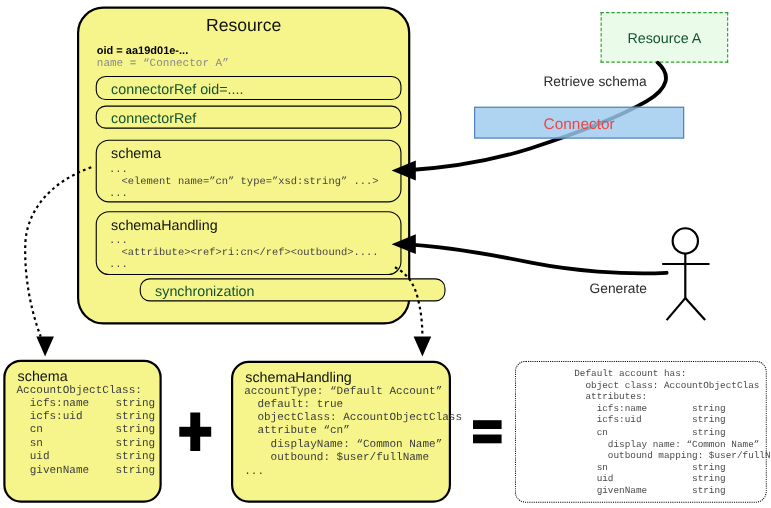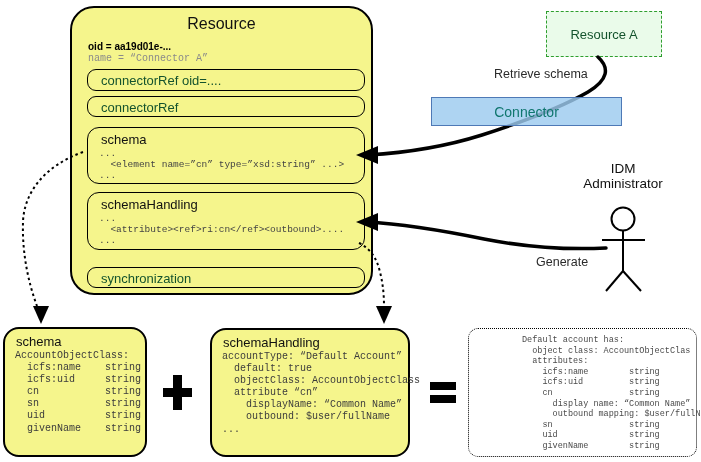--- a/index.html
+++ b/index.html
@@ -25,21 +25,21 @@
   .section-code { font-family:"Liberation Mono",monospace; font-size:9.5px;
     line-height:11px; color:#444; white-space:pre; padding-left:11px; margin-top:1px; }
 
   
   .resource-a-box { left:546px; top:11px; width:116px; height:46px;
     background:#eafbea; border:1.5px dashed #2e9e2e; display:flex;
     align-items:center; justify-content:center; font-size:13px; color:#14532d; z-index:2; }
   .connector-box { left:431px; top:97px; width:191px; height:29px;
     background:rgba(156,203,239,0.82); border:1.5px solid #4e79b6;
     display:flex; align-items:center; justify-content:center;
-    font-size:14px; color:#0f766e; z-index:6; }
+    font-size:14px; color:#ef4444; z-index:6; }
 
   .flow-label { font-size:12.5px; color:#2b2b2b; z-index:7; white-space:pre; }
   .lbl-retrieve  { left:494px; top:67px; }
   .lbl-generate  { left:399px; top:159px; }
   .lbl-configure { left:536px; top:255px; }
   .lbl-idm { left:570px; top:161px; width:106px; text-align:center;
     font-size:13.5px; line-height:15px; color:#111; white-space:pre; z-index:7; }
 
   
   .lines-layer { left:0; top:0; width:701px; height:462px; z-index:5; pointer-events:none; }
@@ -90,21 +90,21 @@
 ...</div>
     </div>
 
     <div class="abs section" style="top:184px; height:58px;">
       <div class="section-title">schemaHandling</div>
       <div class="section-code">...
   &lt;attribute&gt;&lt;ref&gt;ri:cn&lt;/ref&gt;&lt;outbound&gt;....
 ...</div>
     </div>
 
-    <div class="abs pill" style="top:259px; height:21px;">
+    <div class="abs pill" style="top:245px; height:21px;margin-left:40px;">
       <span>synchronization</span>
     </div>
   </div>
 
   <div class="abs resource-a-box">
     <span>Resource A</span>
   </div>
 
   <svg class="abs lines-layer" viewBox="0 0 701 462">
     <g>
@@ -135,22 +135,20 @@
       <polygon points="384,324 376,306 392,306" fill="#000"></polygon>
     </g>
   </svg>
 
   <div class="abs connector-box">
     <span>Connector</span>
   </div>
 
   <div class="abs flow-label lbl-retrieve">Retrieve schema</div>
   <div class="abs flow-label lbl-configure">Generate</div>
-  <div class="abs lbl-idm">IDM
-Administrator</div>
 
   <div class="abs detail-box schema-detail">
     <div class="detail-title">schema</div>
     <div class="detail-code">AccountObjectClass:
   icfs:name    string
   icfs:uid     string
   cn           string
   sn           string
   uid          string
   givenName    string</div>

